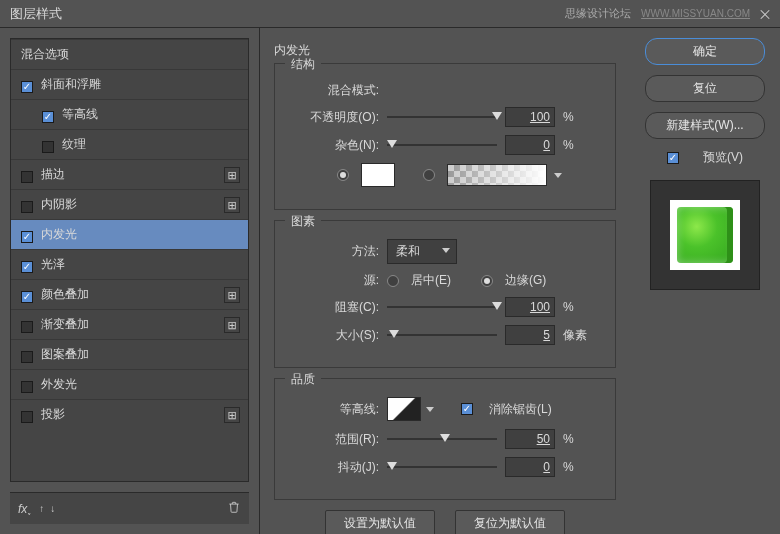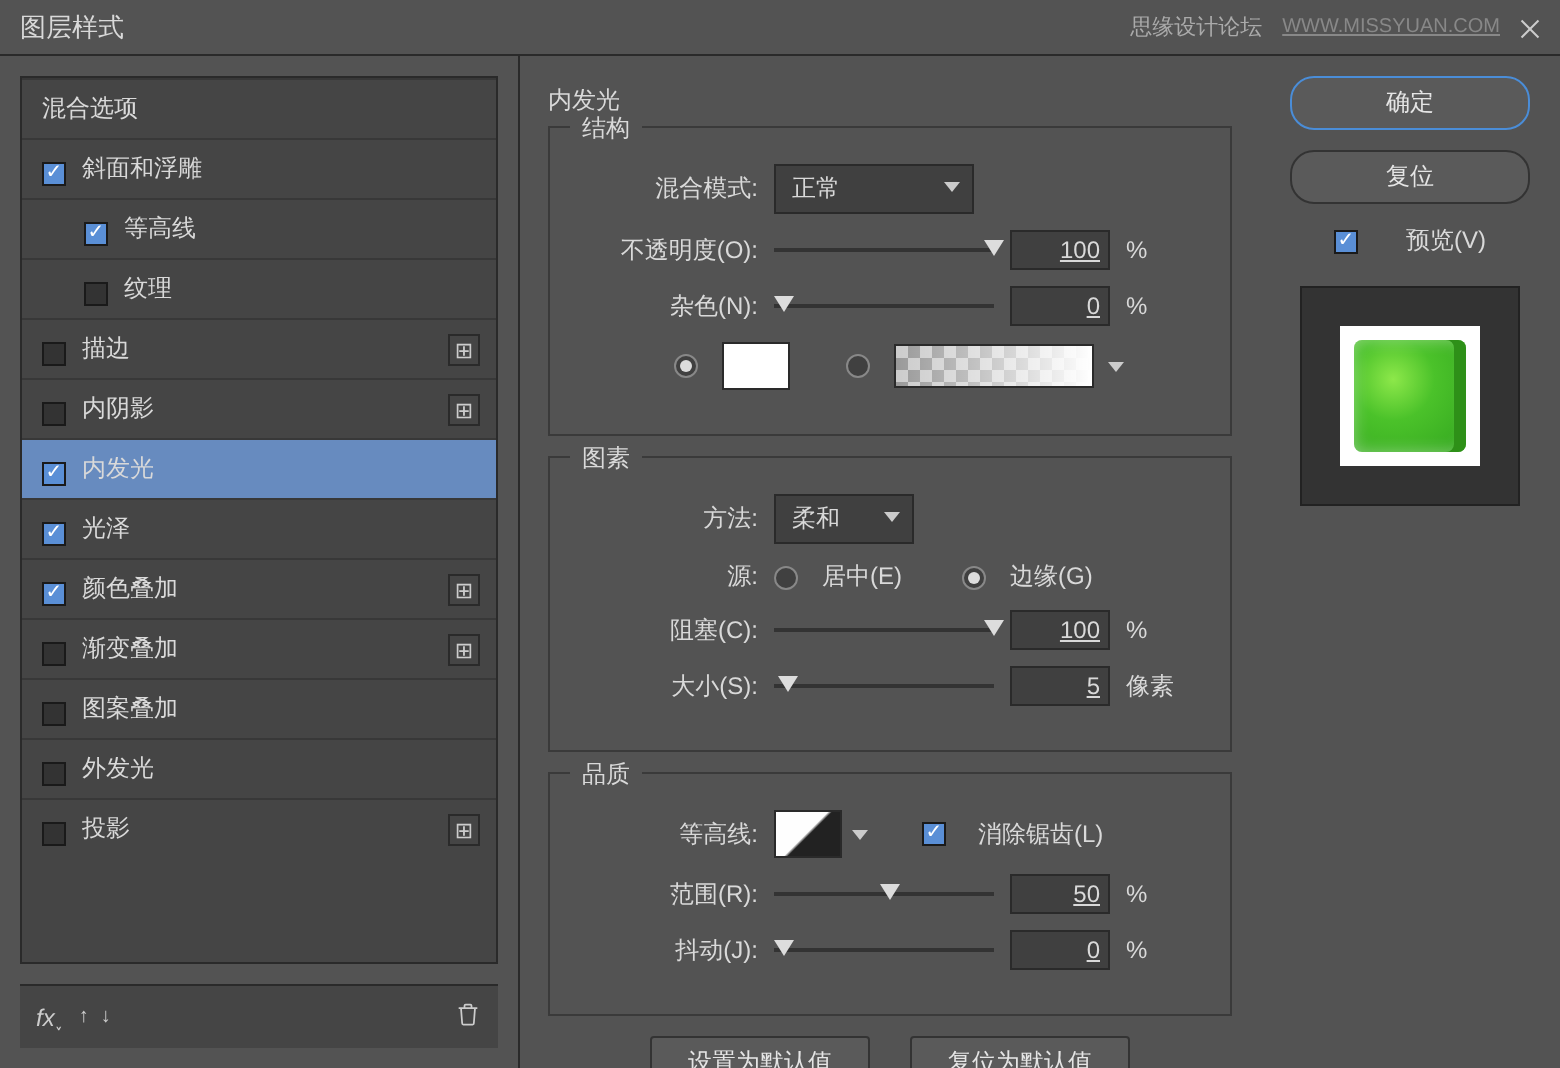--- a/index.html
+++ b/index.html
@@ -146,21 +146,20 @@
     </div>
   </div>
 
   <div class="center-panel">
     <div class="section-title">内发光</div>
 
     <div class="fieldset">
       <div class="legend">结构</div>
       <div class="row">
         <div class="row-label">混合模式:</div>
-        <div class="dropdown"><span>正常</span></div>
       </div>
       <div class="row">
         <div class="row-label">不透明度(O):</div>
         <div class="slider">
             <div class="slider-track"></div>
             <div class="slider-thumb" style="left:calc(100% - 5px);"></div>
           </div>
         <div class="numbox">100</div>
         <div class="unit">%</div>
       </div>
@@ -247,20 +246,21 @@
 
     <div class="btn-row">
       <div class="ps-button" style="border-radius:2px;">设置为默认值</div>
       <div class="ps-button" style="border-radius:2px;">复位为默认值</div>
     </div>
   </div>
 
   <div class="right-panel">
     <div class="ps-button primary">确定</div>
     <div class="ps-button">复位</div>
+    <div class="ps-button">新建样式(W)...</div>
     <div class="preview-row">
       <span class="chk checked"></span>
       <span>预览(V)</span>
     </div>
     <div class="preview-box">
       <div class="preview-inner">
         <div class="preview-green"></div>
       </div>
     </div>
   </div>

